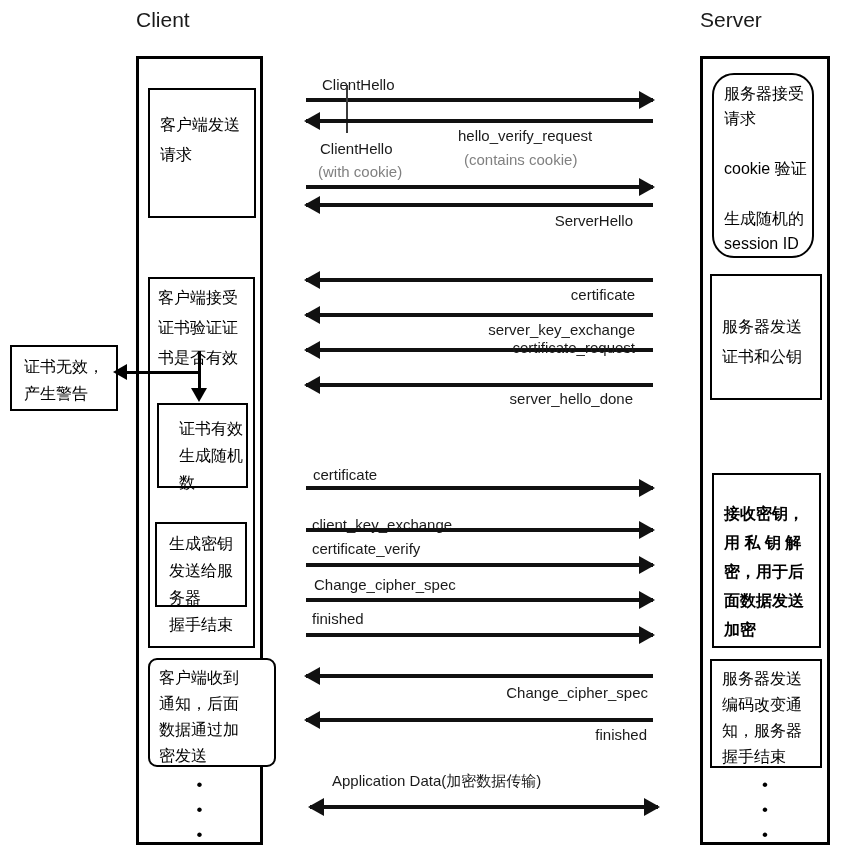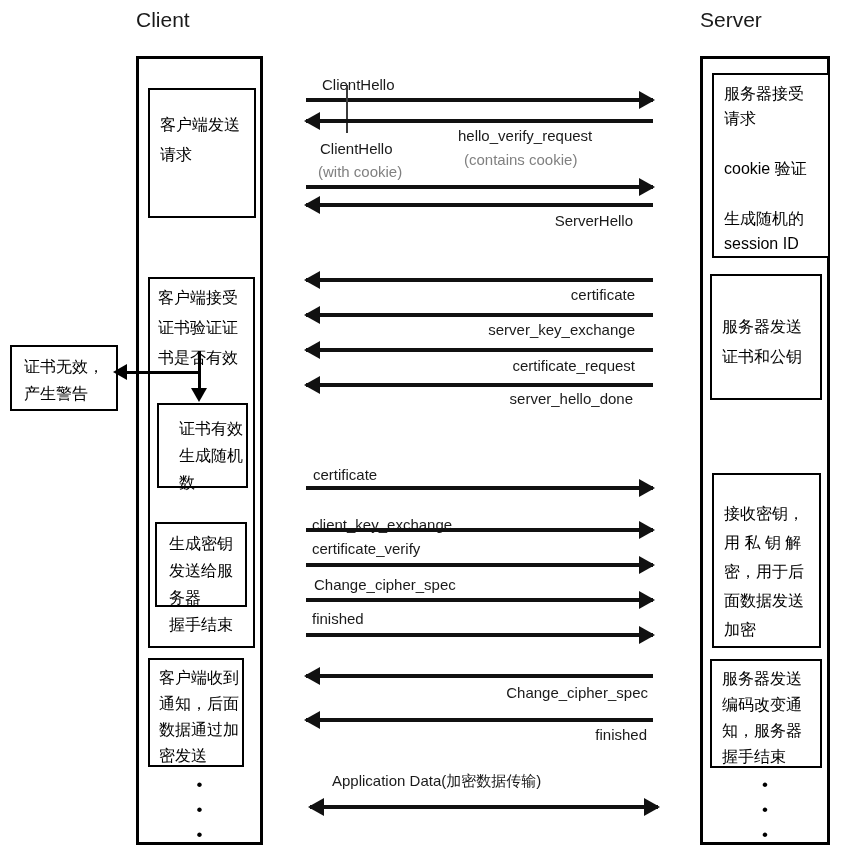--- a/index.html
+++ b/index.html
@@ -67,46 +67,46 @@
   <div class="cn" style="position:absolute;left:158px;top:283px;line-height:30px;">客户端接受
 证书验证证
 书是否有效</div>
   <div class="box cn b-c2a" style="left:157px;top:403px;width:91px;height:85px;">证书有效
 生成随机
 数</div>
   <div class="box cn b-c2b" style="left:155px;top:522px;width:92px;height:85px;">生成密钥
 发送给服
 务器
 握手结束</div>
-  <div class="box cn b-c3" style="left:148px;top:658px;width:96px;height:109px;">客户端收到
+  <div class="box cn b-c3" style="left:148px;top:658px;width:128px;height:109px;border-radius:9px;">客户端收到
 通知，后面
 数据通过加
 密发送</div>
   <div class="dots" style="left:136px;width:127px;">•
 •
 •</div>
 
   <div class="box cn b-warn" style="left:10px;top:345px;width:108px;height:66px;">证书无效，
 产生警告</div>
   <div class="hline"></div>
   <div class="hhead"></div>
   <div class="vline"></div>
   <div class="vhead"></div>
 
   <div class="col" style="left:700px;width:130px;"></div>
-  <div class="box cn b-s1" style="left:712px;top:73px;width:118px;height:185px;">服务器接受
+  <div class="box cn b-s1" style="left:712px;top:73px;width:102px;height:185px;border-radius:22px;">服务器接受
 请求
 
 cookie 验证
 
 生成随机的
 session ID</div>
   <div class="box cn b-s2" style="left:710px;top:274px;width:112px;height:126px;">服务器发送
 证书和公钥</div>
-  <div class="box cn b-s3" style="left:712px;top:473px;width:109px;height:175px;">接收密钥，
+  <div class="box cn b-s3" style="left:712px;top:473px;width:109px;height:175px;font-weight:bold;">接收密钥，
 用 私 钥 解
 密，用于后
 面数据发送
 加密</div>
   <div class="box cn b-s4" style="left:710px;top:659px;width:112px;height:109px;">服务器发送
 编码改变通
 知，服务器
 握手结束</div>
   <div class="dots" style="left:700px;width:130px;">•
 •
@@ -122,21 +122,21 @@
   <div class="lbl gray" style="left:318px;top:163px;">(with cookie)</div>
   <div class="arr r" style="top:185px;"></div>
   <div class="arr l" style="top:203px;"></div>
   <div class="lbl r" style="right:224px;top:212px;">ServerHello</div>
 
   <div class="arr l" style="top:278px;"></div>
   <div class="lbl r" style="right:222px;top:286px;">certificate</div>
   <div class="arr l" style="top:313px;"></div>
   <div class="lbl r" style="right:222px;top:321px;">server_key_exchange</div>
   <div class="arr l" style="top:348px;"></div>
-  <div class="lbl r" style="right:222px;top:357px;margin-left:40px;">certificate_request</div>
+  <div class="lbl r" style="right:222px;top:339px;margin-left:40px;">certificate_request</div>
   <div class="arr l" style="top:383px;"></div>
   <div class="lbl r" style="right:224px;top:390px;">server_hello_done</div>
 
   <div class="lbl" style="left:313px;top:466px;">certificate</div>
   <div class="arr r" style="top:486px;"></div>
   <div class="lbl" style="left:312px;top:516px;">client_key_exchange</div>
   <div class="arr r" style="top:528px;"></div>
   <div class="lbl" style="left:312px;top:540px;">certificate_verify</div>
   <div class="arr r" style="top:563px;"></div>
   <div class="lbl" style="left:314px;top:576px;">Change_cipher_spec</div>

